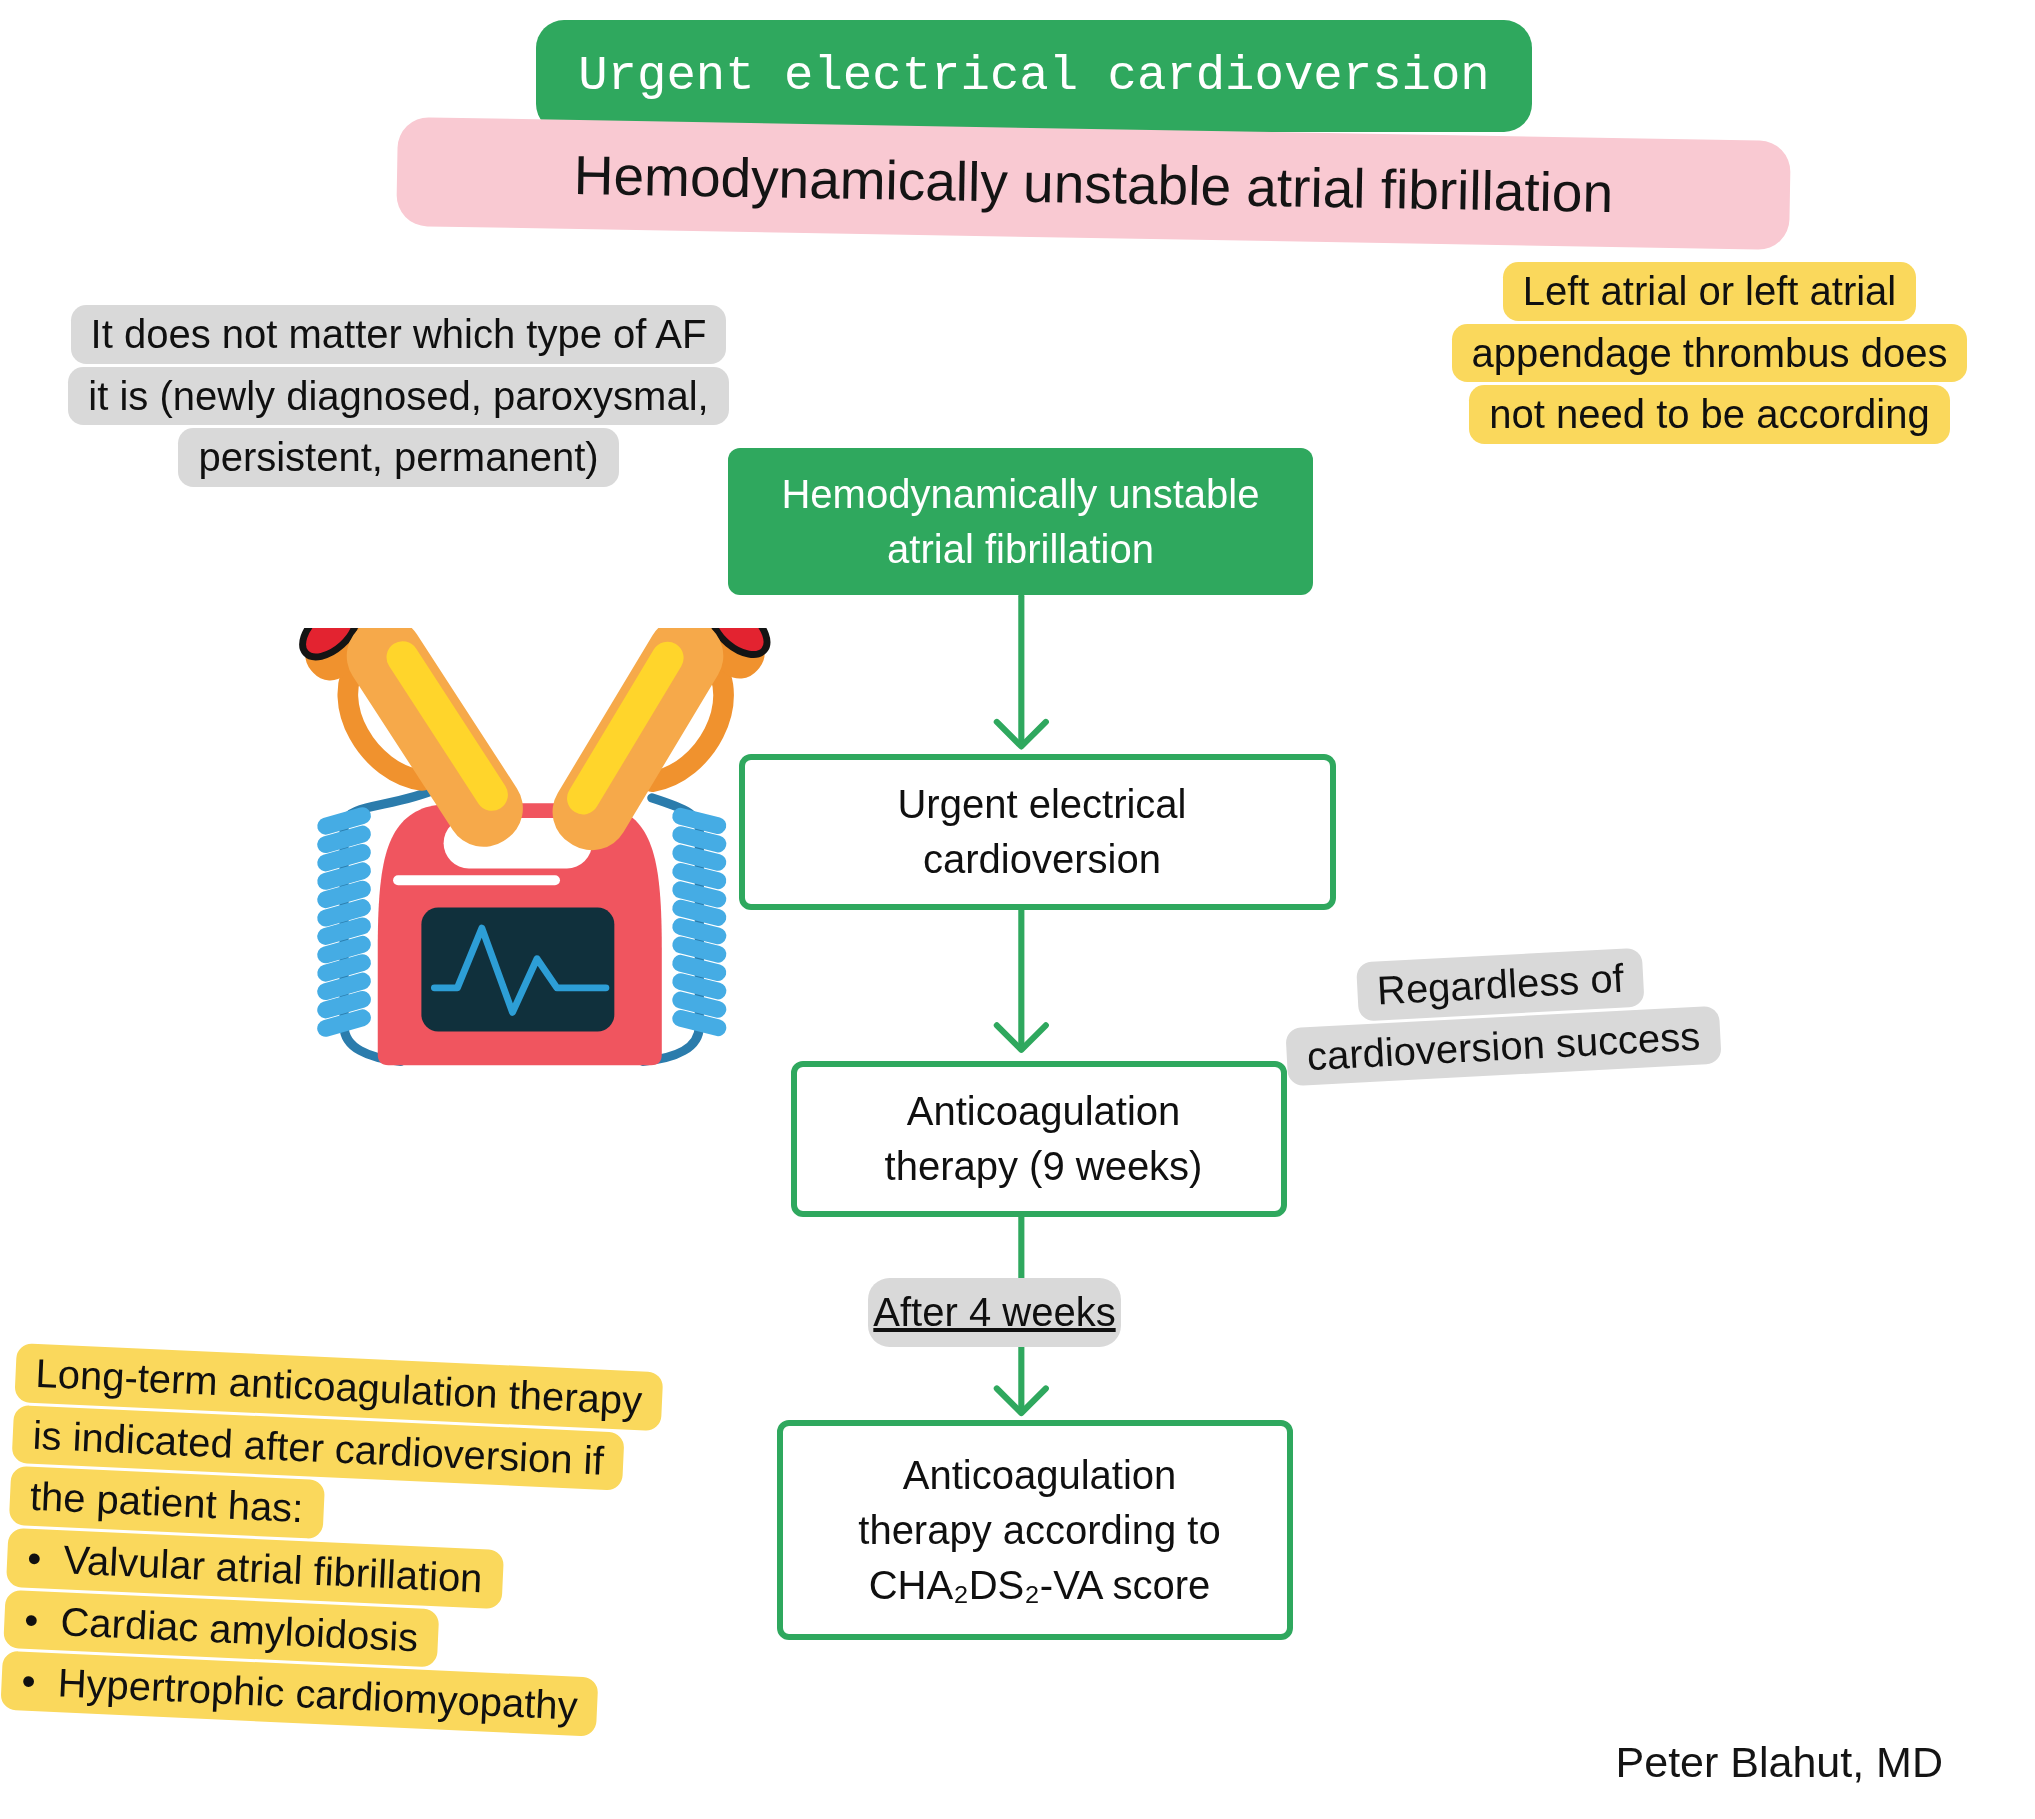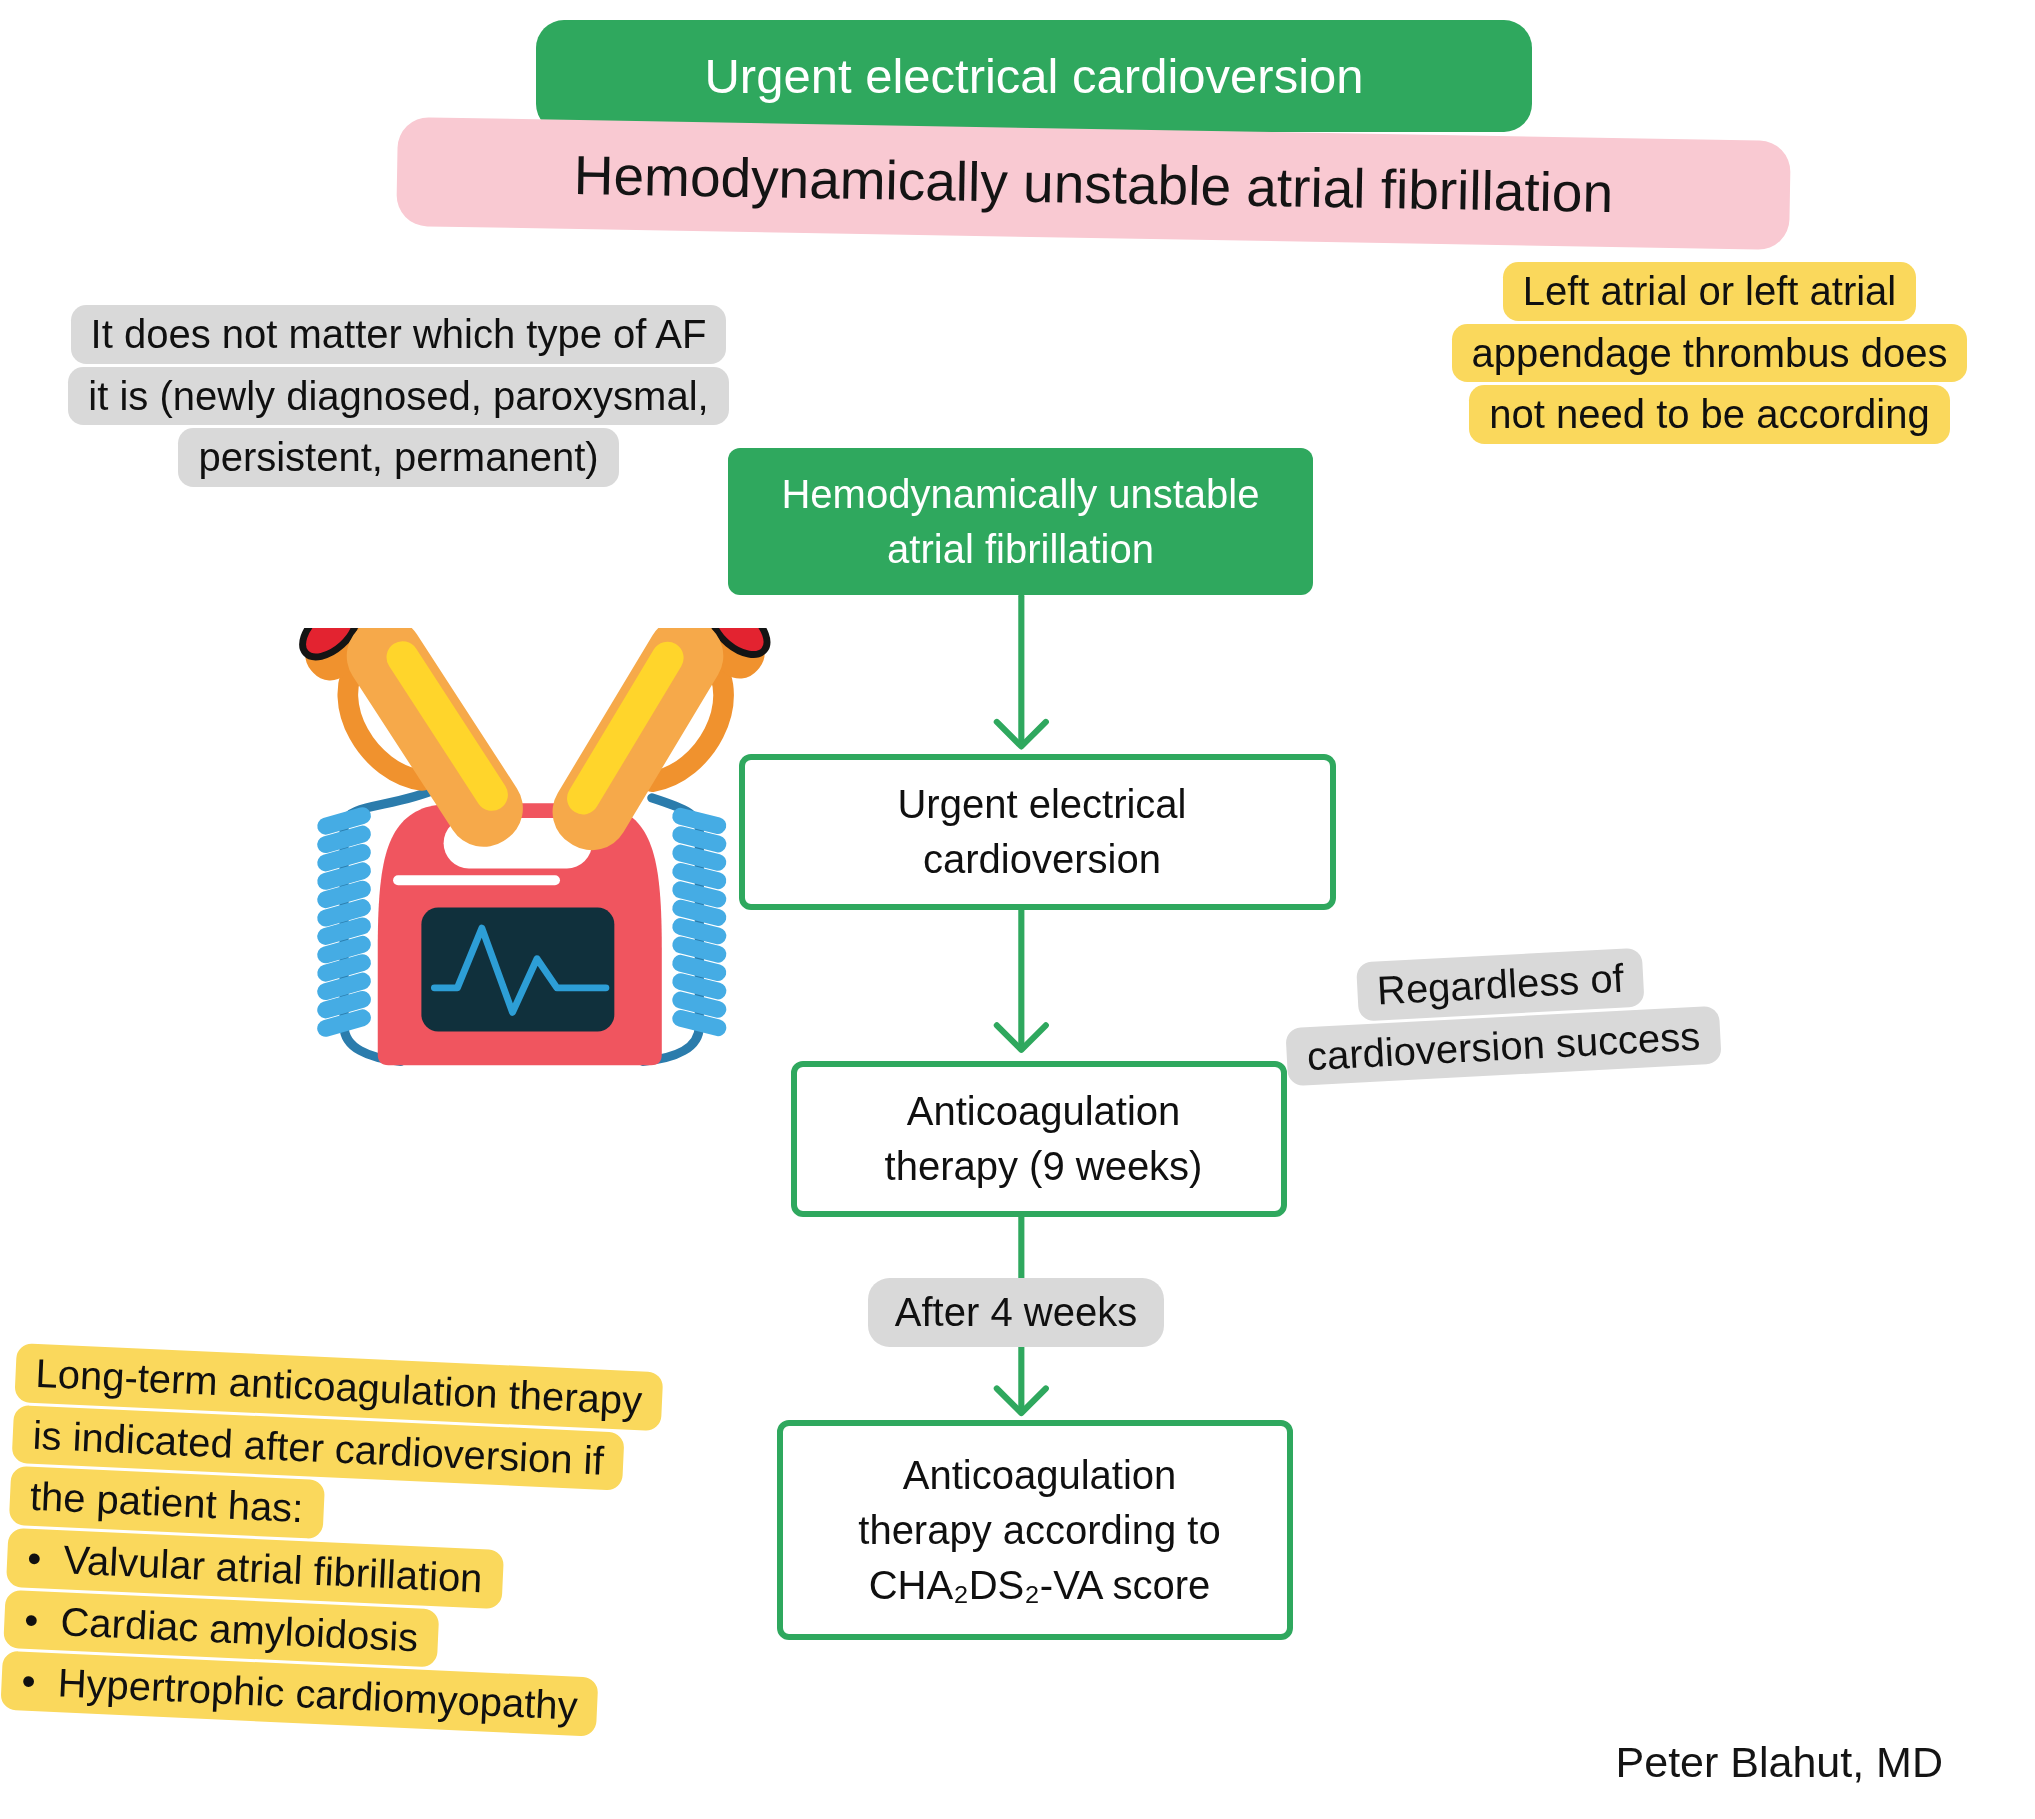--- a/index.html
+++ b/index.html
@@ -3,21 +3,21 @@
 <meta charset="utf-8">
 <style>
   html,body{margin:0;padding:0;background:#ffffff;}
   #canvas{position:relative;width:2035px;height:1820px;background:#ffffff;overflow:hidden;
           font-family:"Liberation Sans", sans-serif;color:#101010;}
   .abs{position:absolute;}
   .overlay{position:absolute;left:0;top:0;pointer-events:none;}
 
   
   .banner{display:flex;align-items:center;justify-content:center;text-align:center;}
-  .banner.green{background:#2FA85E;color:#ffffff;border-radius:28px;font-size:49px;}
+  .banner.green{background:#2FA85E;color:#ffffff;border-radius:28px;font-size:49px;font-family:Liberation Mono, monospace;}
   .banner.pink{background:#F9C9D2;color:#141414;border-radius:31px;font-size:55px;transform:rotate(1deg);}
 
   
   .node{display:flex;flex-direction:column;align-items:center;justify-content:center;
         text-align:center;border-radius:12px;}
   .node.filled{background:#2FA85E;color:#ffffff;}
   .node.outlined{background:#ffffff;border:6.1px solid #2FA85E;color:#101010;padding-left:9px;}
   .node .nl{font-size:40px;line-height:55px;white-space:nowrap;}
 
   
@@ -133,21 +133,21 @@
     <div class="nl">Anticoagulation</div>
     <div class="nl">therapy (9 weeks)</div>
   </div>
 
   <div class="abs node outlined" style="left:777px;top:1420px;width:495px;height:208px;">
     <div class="nl">Anticoagulation</div>
     <div class="nl">therapy according to</div>
     <div class="nl">CHA₂DS₂-VA score</div>
   </div>
 
-  <div class="abs pill-label" style="left:868px;top:1278px;width:296px;height:69px;">
+  <div class="abs pill-label" style="left:868px;top:1278px;width:253px;height:69px;text-decoration:underline;">
     <span>After 4 weeks</span>
   </div>
 
   <div class="abs hl-note gray center" style="left:19px;top:305px;width:759px;">
     <div class="hl-line"><span>It does not matter which type of AF</span></div>
     <div class="hl-line"><span>it is (newly diagnosed, paroxysmal,</span></div>
     <div class="hl-line"><span>persistent, permanent)</span></div>
   </div>
 
   <div class="abs hl-note yellow center" style="left:1424px;top:262px;width:571px;">

